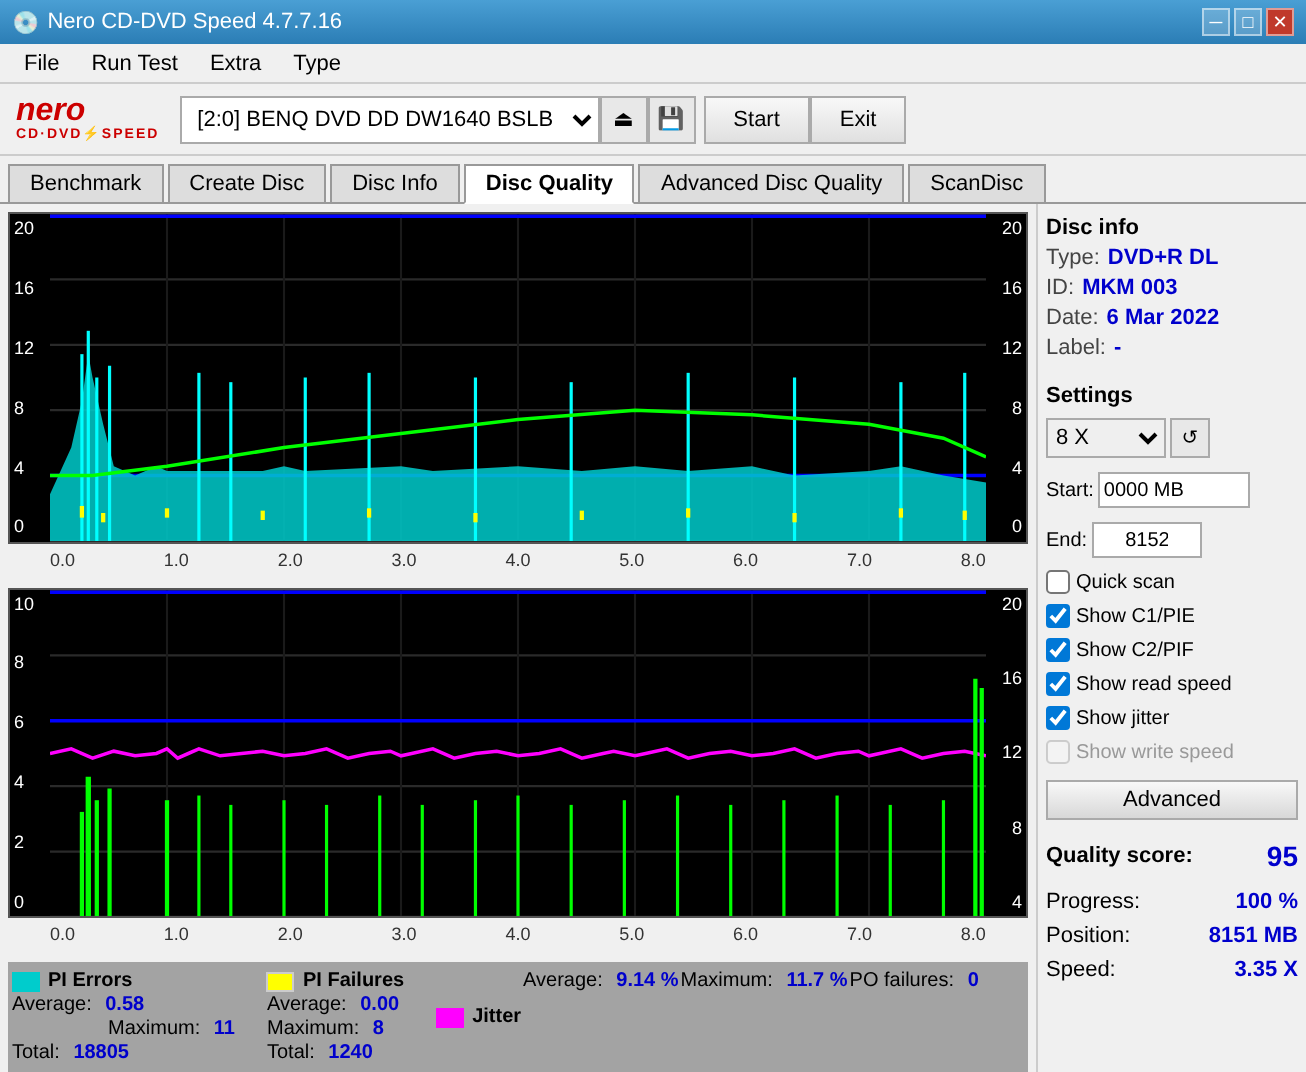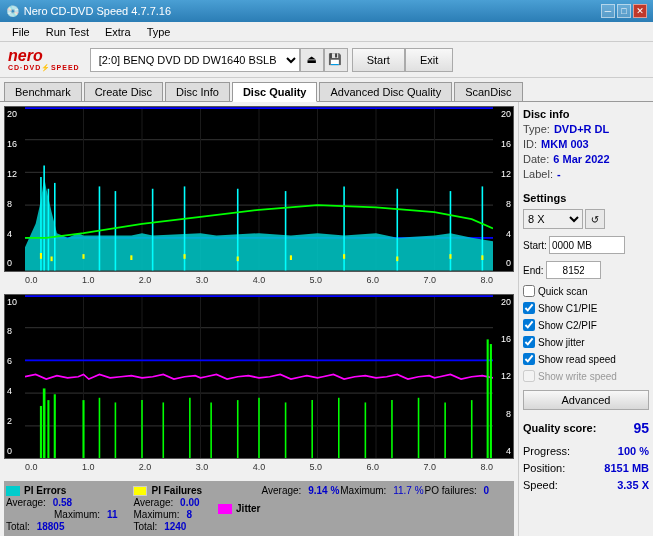--- a/index.html
+++ b/index.html
@@ -309,21 +309,21 @@
         <div style="display:flex; align-items:center; gap:4px;">
           <div style="width:14px; height:10px; background:#ff00ff;"></div>
           <span style="font-size:10px; font-weight:bold;">Jitter</span>
         </div>
         <div style="font-size:10px;">
           <span>Average:</span>
           <span style="color:#0000cc; font-weight:bold; margin-left:4px;">9.14 %</span>
         </div>
         <div style="font-size:10px;">
           <span>Maximum:</span>
-          <span style="color:#0000cc; font-weight:normal; margin-left:4px;text-align:center;">11.7 %</span>
+          <span style="color:#0000cc; font-weight:bold; margin-left:4px;text-align:center;">11.7 %</span>
         </div>
         <div style="font-size:10px;">
           <span>PO failures:</span>
           <span style="color:#0000cc; font-weight:bold; margin-left:4px;">0</span>
         </div>
       </div>
     </div>
 
   </div>
 
@@ -375,26 +375,26 @@
     </div>
     <div class="checkbox-row">
       <input type="checkbox" id="c1" checked="" style="">
       <label for="c1" style="font-size:10px; cursor:pointer;">Show C1/PIE</label>
     </div>
     <div class="checkbox-row">
       <input type="checkbox" id="c2" checked="" style="">
       <label for="c2" style="font-size:10px; cursor:pointer;">Show C2/PIF</label>
     </div>
     <div class="checkbox-row">
+      <input type="checkbox" id="rs" checked="" style="">
+      <label for="rs" style="font-size:10px; cursor:pointer;">Show read speed</label>
+    </div>
+    <div class="checkbox-row">
       <input type="checkbox" id="jit" checked="" style="">
       <label for="jit" style="font-size:10px; cursor:pointer;">Show jitter</label>
-    </div>
-    <div class="checkbox-row">
-      <input type="checkbox" id="rs" checked="" style="">
-      <label for="rs" style="font-size:10px; cursor:pointer;">Show read speed</label>
     </div>
     <div class="checkbox-row">
       <input type="checkbox" id="ws" disabled="" style="">
       <label for="ws" style="font-size:10px; color:#999; cursor:default;">Show write speed</label>
     </div>
 
     <button class="advanced-btn">Advanced</button>
 
     <div style="height:2px;"></div>
 

